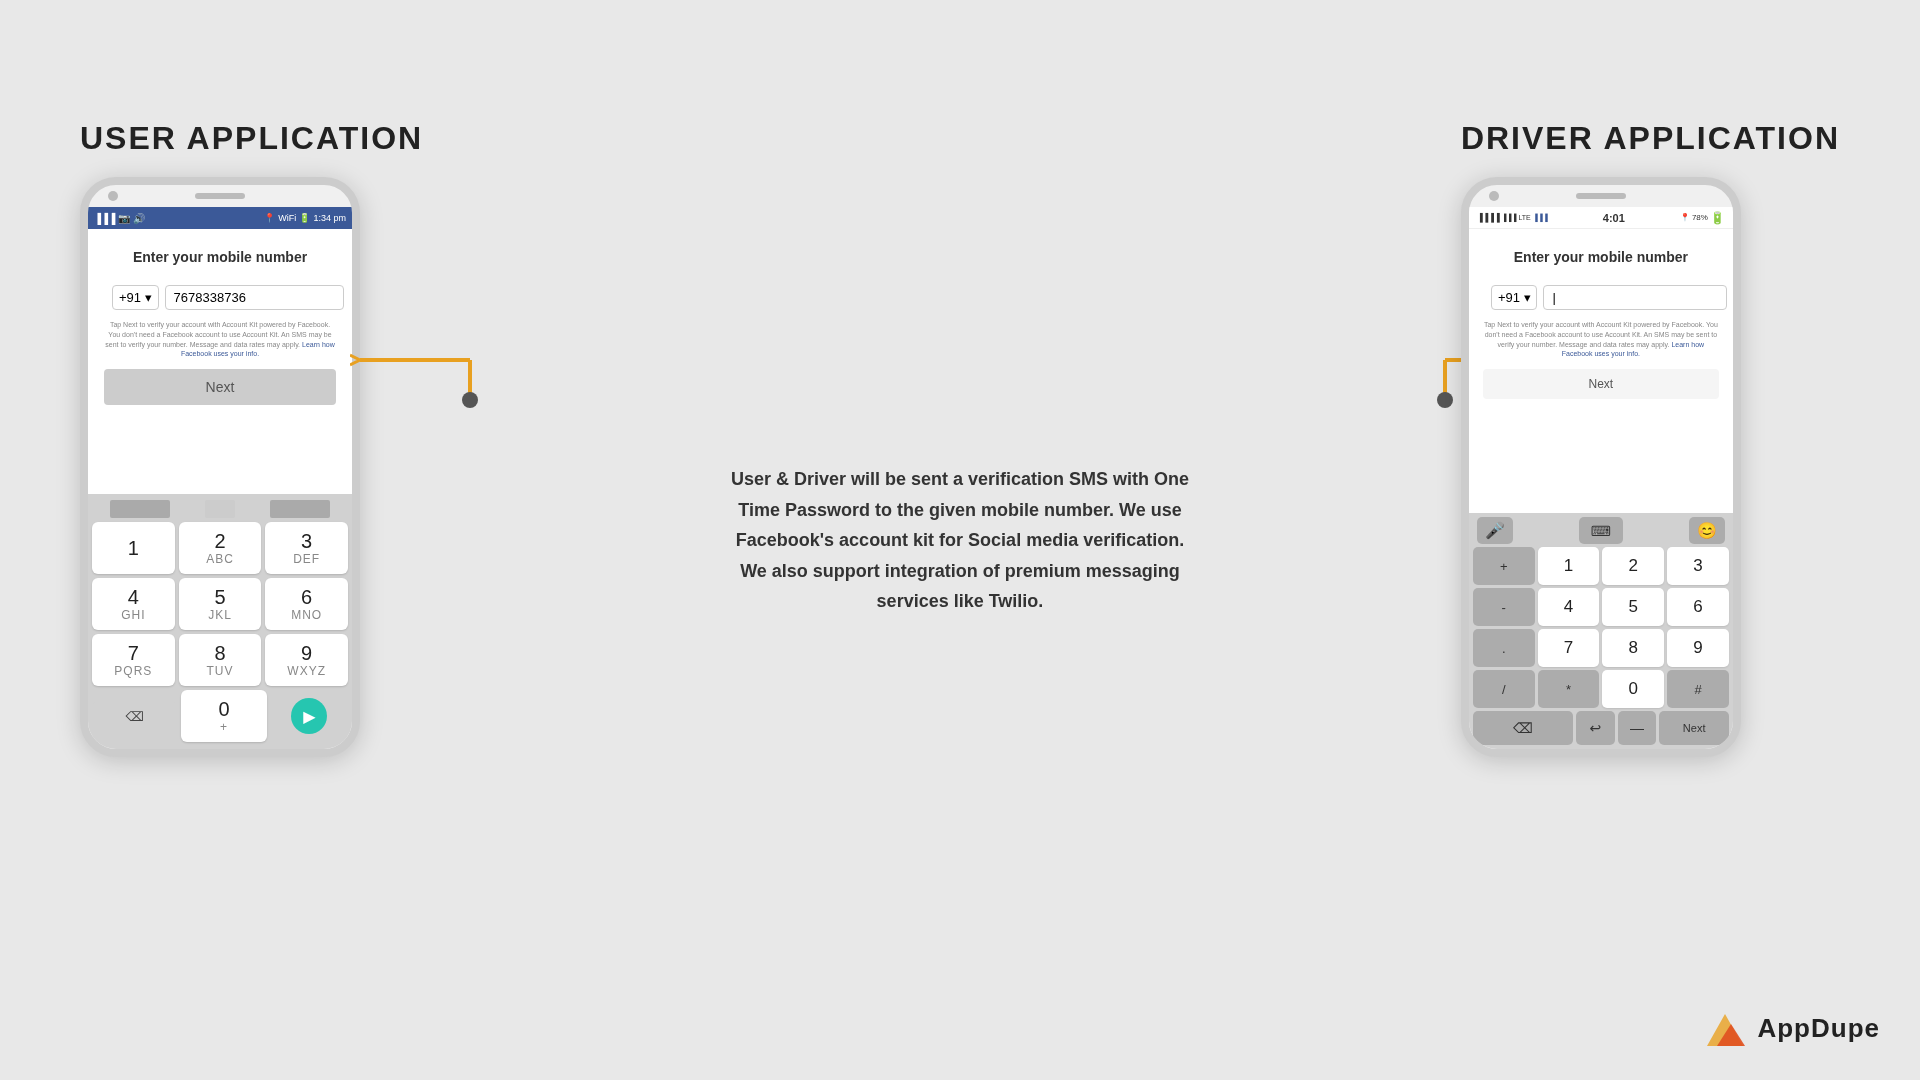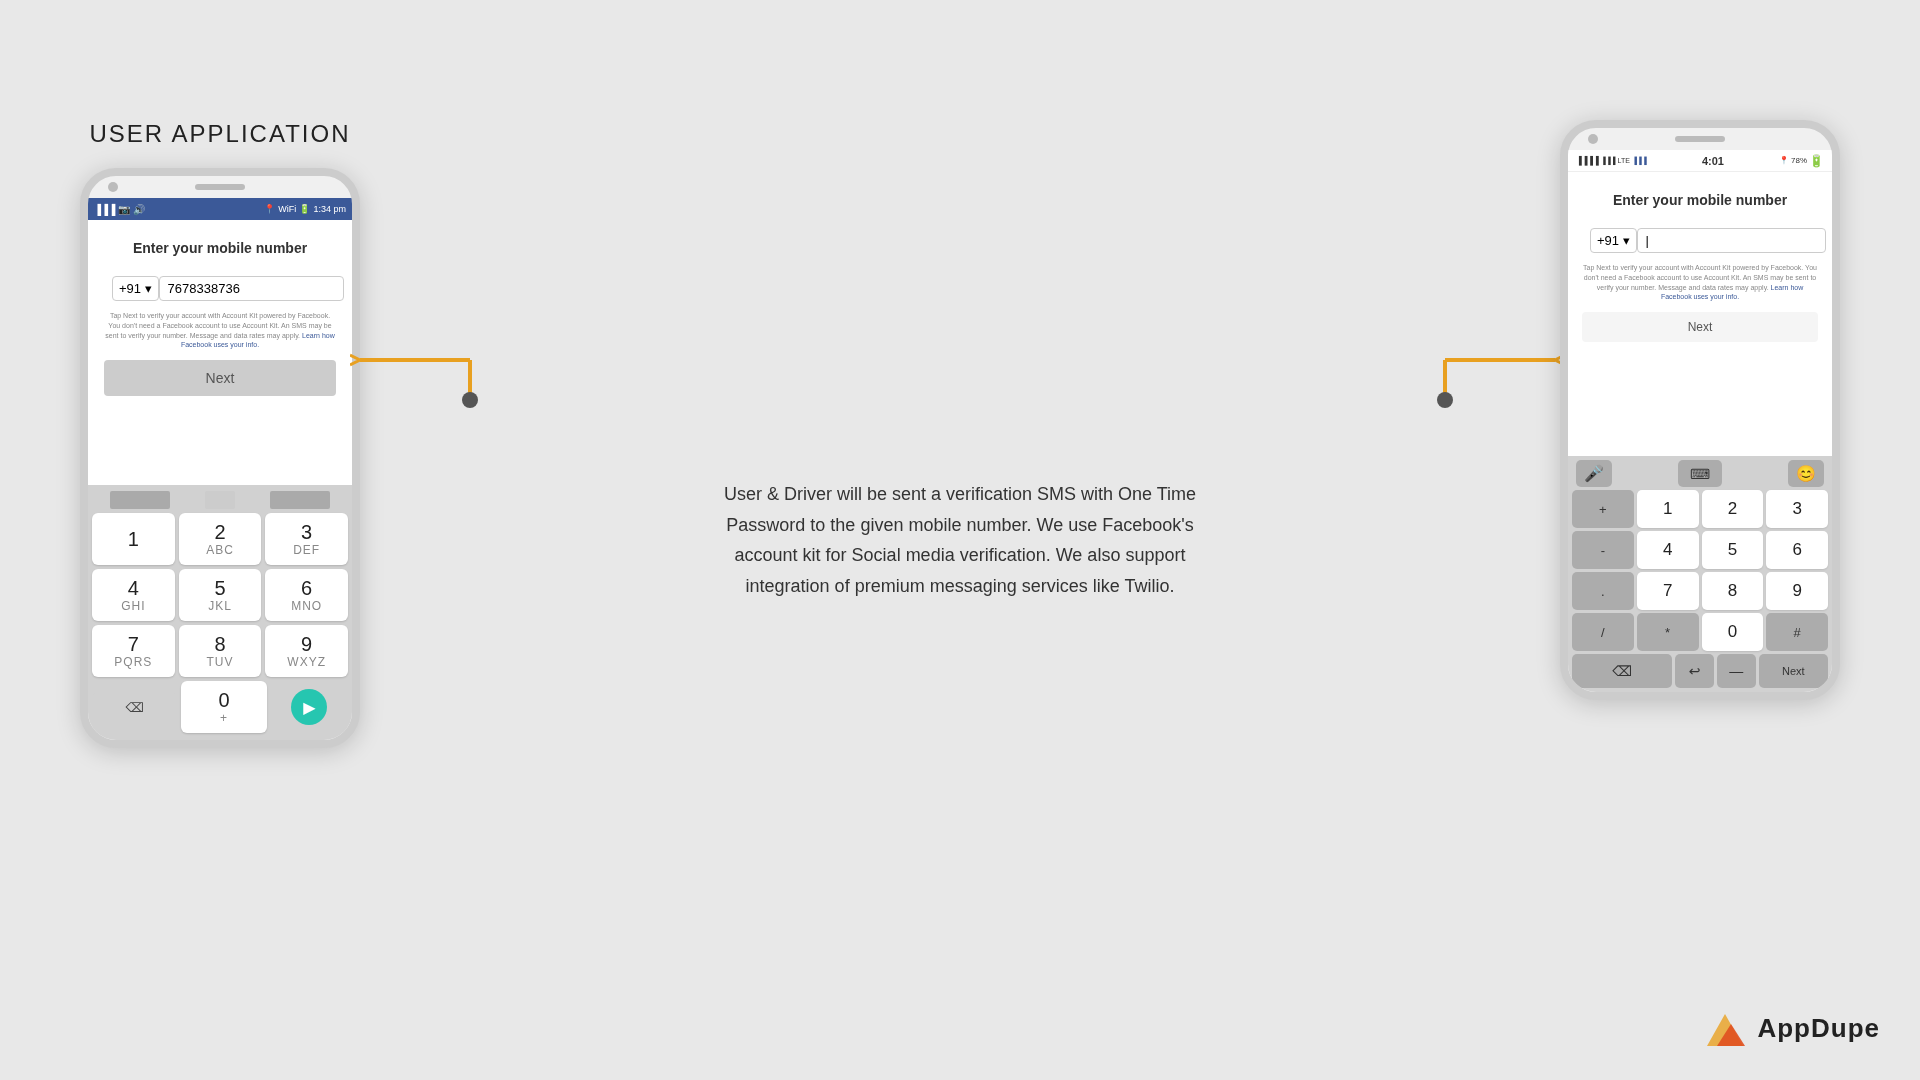--- a/index.html
+++ b/index.html
@@ -7,22 +7,22 @@
       background: #e8e8e8;
       font-family: Arial, sans-serif;
       width: 1920px;
       height: 1080px;
       overflow: hidden;
       position: relative;
     }
 
     
     .section-label {
-      font-size: 24px;
-      font-weight: 400;
+      font-size: 32px;
+      font-weight: 700;
       letter-spacing: 2px;
       color: #222;
       text-align: center;
     }
 
     
     .phone-container {
       position: absolute;
       top: 120px;
     }
@@ -101,21 +101,21 @@
       font-size: 14px;
       color: #333;
       text-align: center;
       margin-bottom: 20px;
       font-weight: bold;
     }
 
     .phone-input-row {
       display: flex;
       width: 100%;
-      gap: 0;
+      gap: 6px;
       margin-bottom: 10px;
       margin-left: 16px;
     }
 
     .country-select {
       display: flex;
       align-items: center;
       border: 1px solid #ccc;
       border-radius: 4px;
       padding: 4px 6px;
@@ -247,20 +247,21 @@
       font-size: 38px;
       font-weight: 900;
       letter-spacing: 3px;
       color: #222;
       margin-bottom: 20px;
     }
     .verification-desc {
       font-size: 18px;
       color: #333;
       line-height: 1.7;
+      font-weight: bold;
     }
 
     
     .appdupe-logo {
       position: absolute;
       bottom: 30px;
       right: 40px;
       display: flex;
       align-items: center;
       gap: 10px;
@@ -476,20 +477,23 @@
   <line x1="80" y1="30" x2="80" y2="70" stroke="#e8a020" stroke-width="4"></line>
   <circle cx="80" cy="70" r="8" fill="#555"></circle>
   <polyline points="200,25 190,30 200,35" fill="none" stroke="#e8a020" stroke-width="3"></polyline>
 </svg>
 
 <div class="center-block">
   <div class="verification-desc">User &amp; Driver will be sent a verification SMS with One Time Password to the given mobile number. We use Facebook's account kit for Social media verification. We also support integration of premium messaging services like Twilio.</div>
 </div>
 
 <div class="phone-container right">
+  <div class="section-title">
+    <span class="section-label">DRIVER APPLICATION</span>
+  </div>
   <div class="driver-phone">
 
     <div class="phone-top">
       <div class="phone-camera"></div>
       <div class="phone-speaker"></div>
     </div>
 
     <div class="driver-status-bar">
       <div style="display:flex;align-items:center;gap:2px;">
         <span style="font-size:8px;">▐▐▐▐</span>

